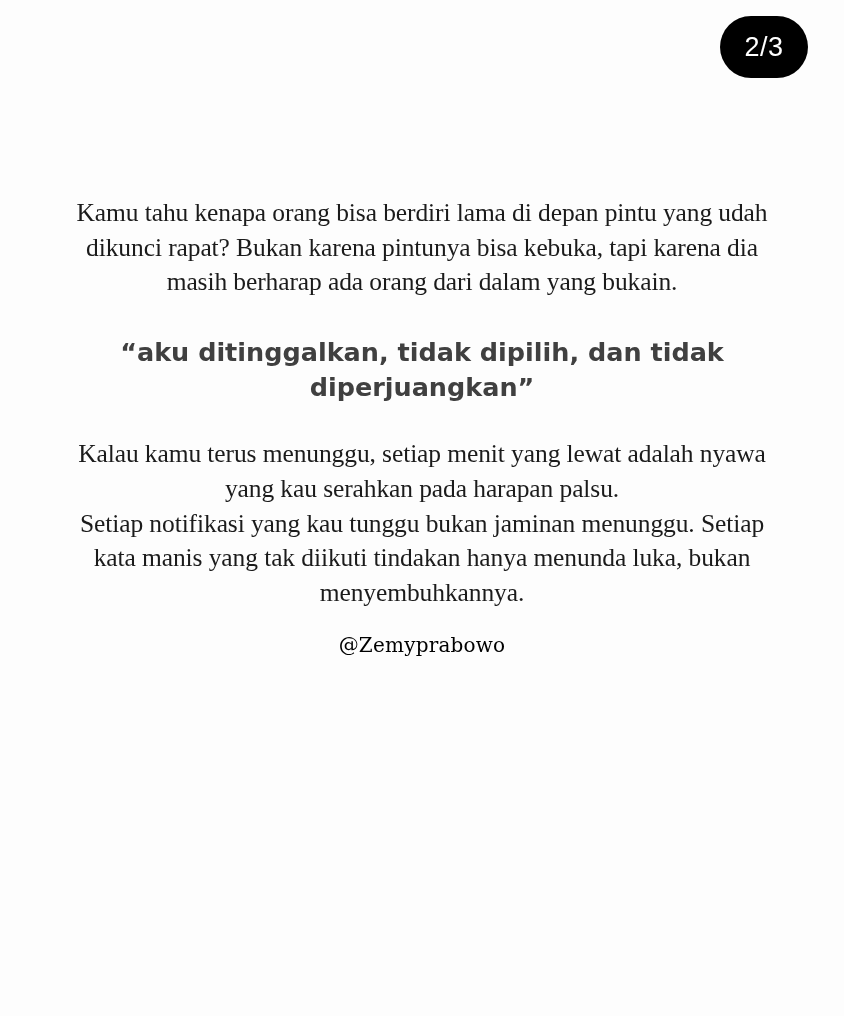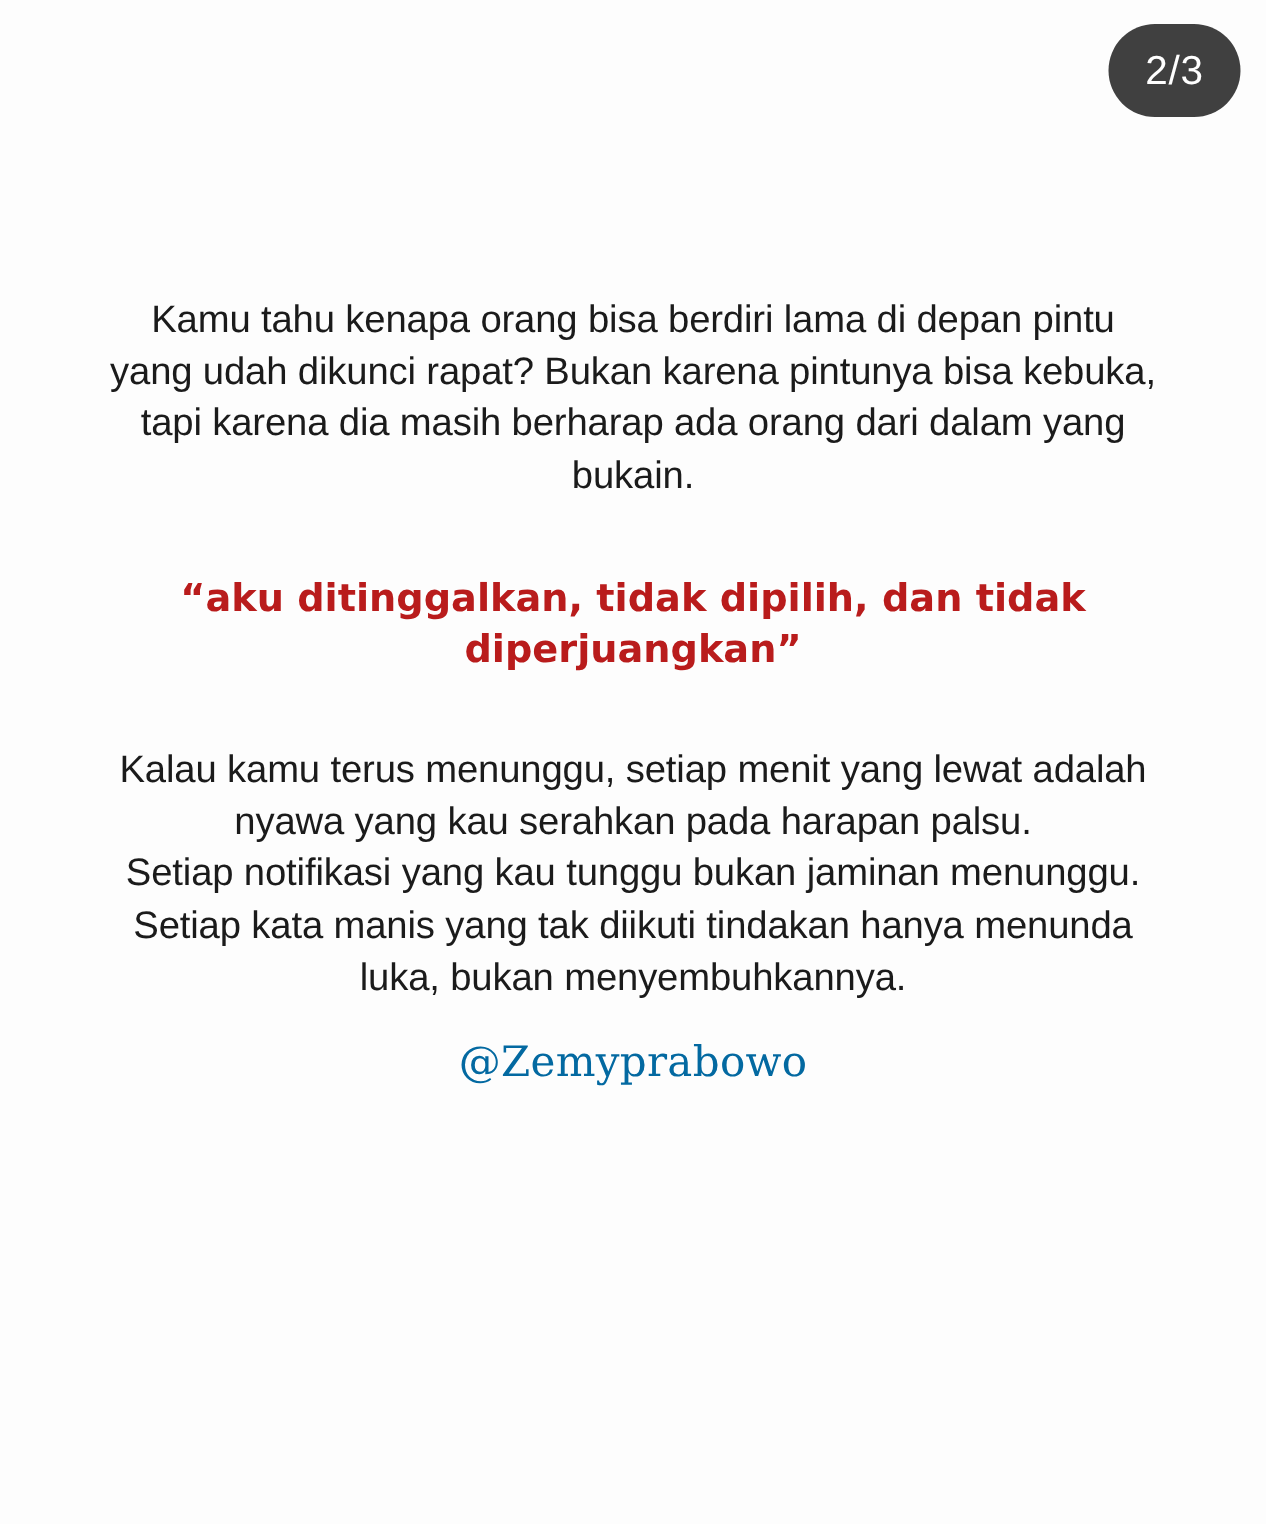--- a/index.html
+++ b/index.html
@@ -19,25 +19,25 @@
     position: relative;
     width: 844px;
     height: 1016px;
     background: #fdfdfd;
   }
 
   
   #page-counter {
     position: absolute;
     top: 16px;
-    right: 17px;
+    right: 36px;
     width: 88px;
     height: 62px;
     border-radius: 31px;
-    background: #404040;
+    background: #000000;
     color: #ffffff;
     display: flex;
     align-items: center;
     justify-content: center;
     font-size: 27px;
     font-family: "Liberation Sans", sans-serif;
     letter-spacing: 0.5px;
   }
 
   #content {
@@ -45,43 +45,43 @@
     top: 196px;
     left: 72px;
     width: 700px;
     text-align: center;
   }
 
   .para {
     font-size: 25.5px;
     line-height: 1.36;
     color: #1b1b1b;
-    font-family: Liberation Sans, sans-serif;
+    font-family: Liberation Serif, serif;
     letter-spacing: -0.1px;
     margin: 0;
   }
 
   .gap-block {
     height: 33px;
   }
 
   .quote-line {
     font-size: 25.5px;
     line-height: 1.36;
-    color: #b91c1c;
+    color: #404040;
     font-weight: bold;
     font-family: "DejaVu Sans", sans-serif;
-    margin: 12px;
+    margin: 0;
     padding-top: 2px;
   }
 
   .handle {
     margin-top: 22px;
-    font-size: 28px;
-    color: #0369a1;
+    font-size: 20px;
+    color: #000000;
     font-family: "DejaVu Serif", serif;
     letter-spacing: 0.2px;
   }
 </style>
 </head>
 <body>
 
 <div id="page">
 
   <div id="page-counter">2/3</div>

